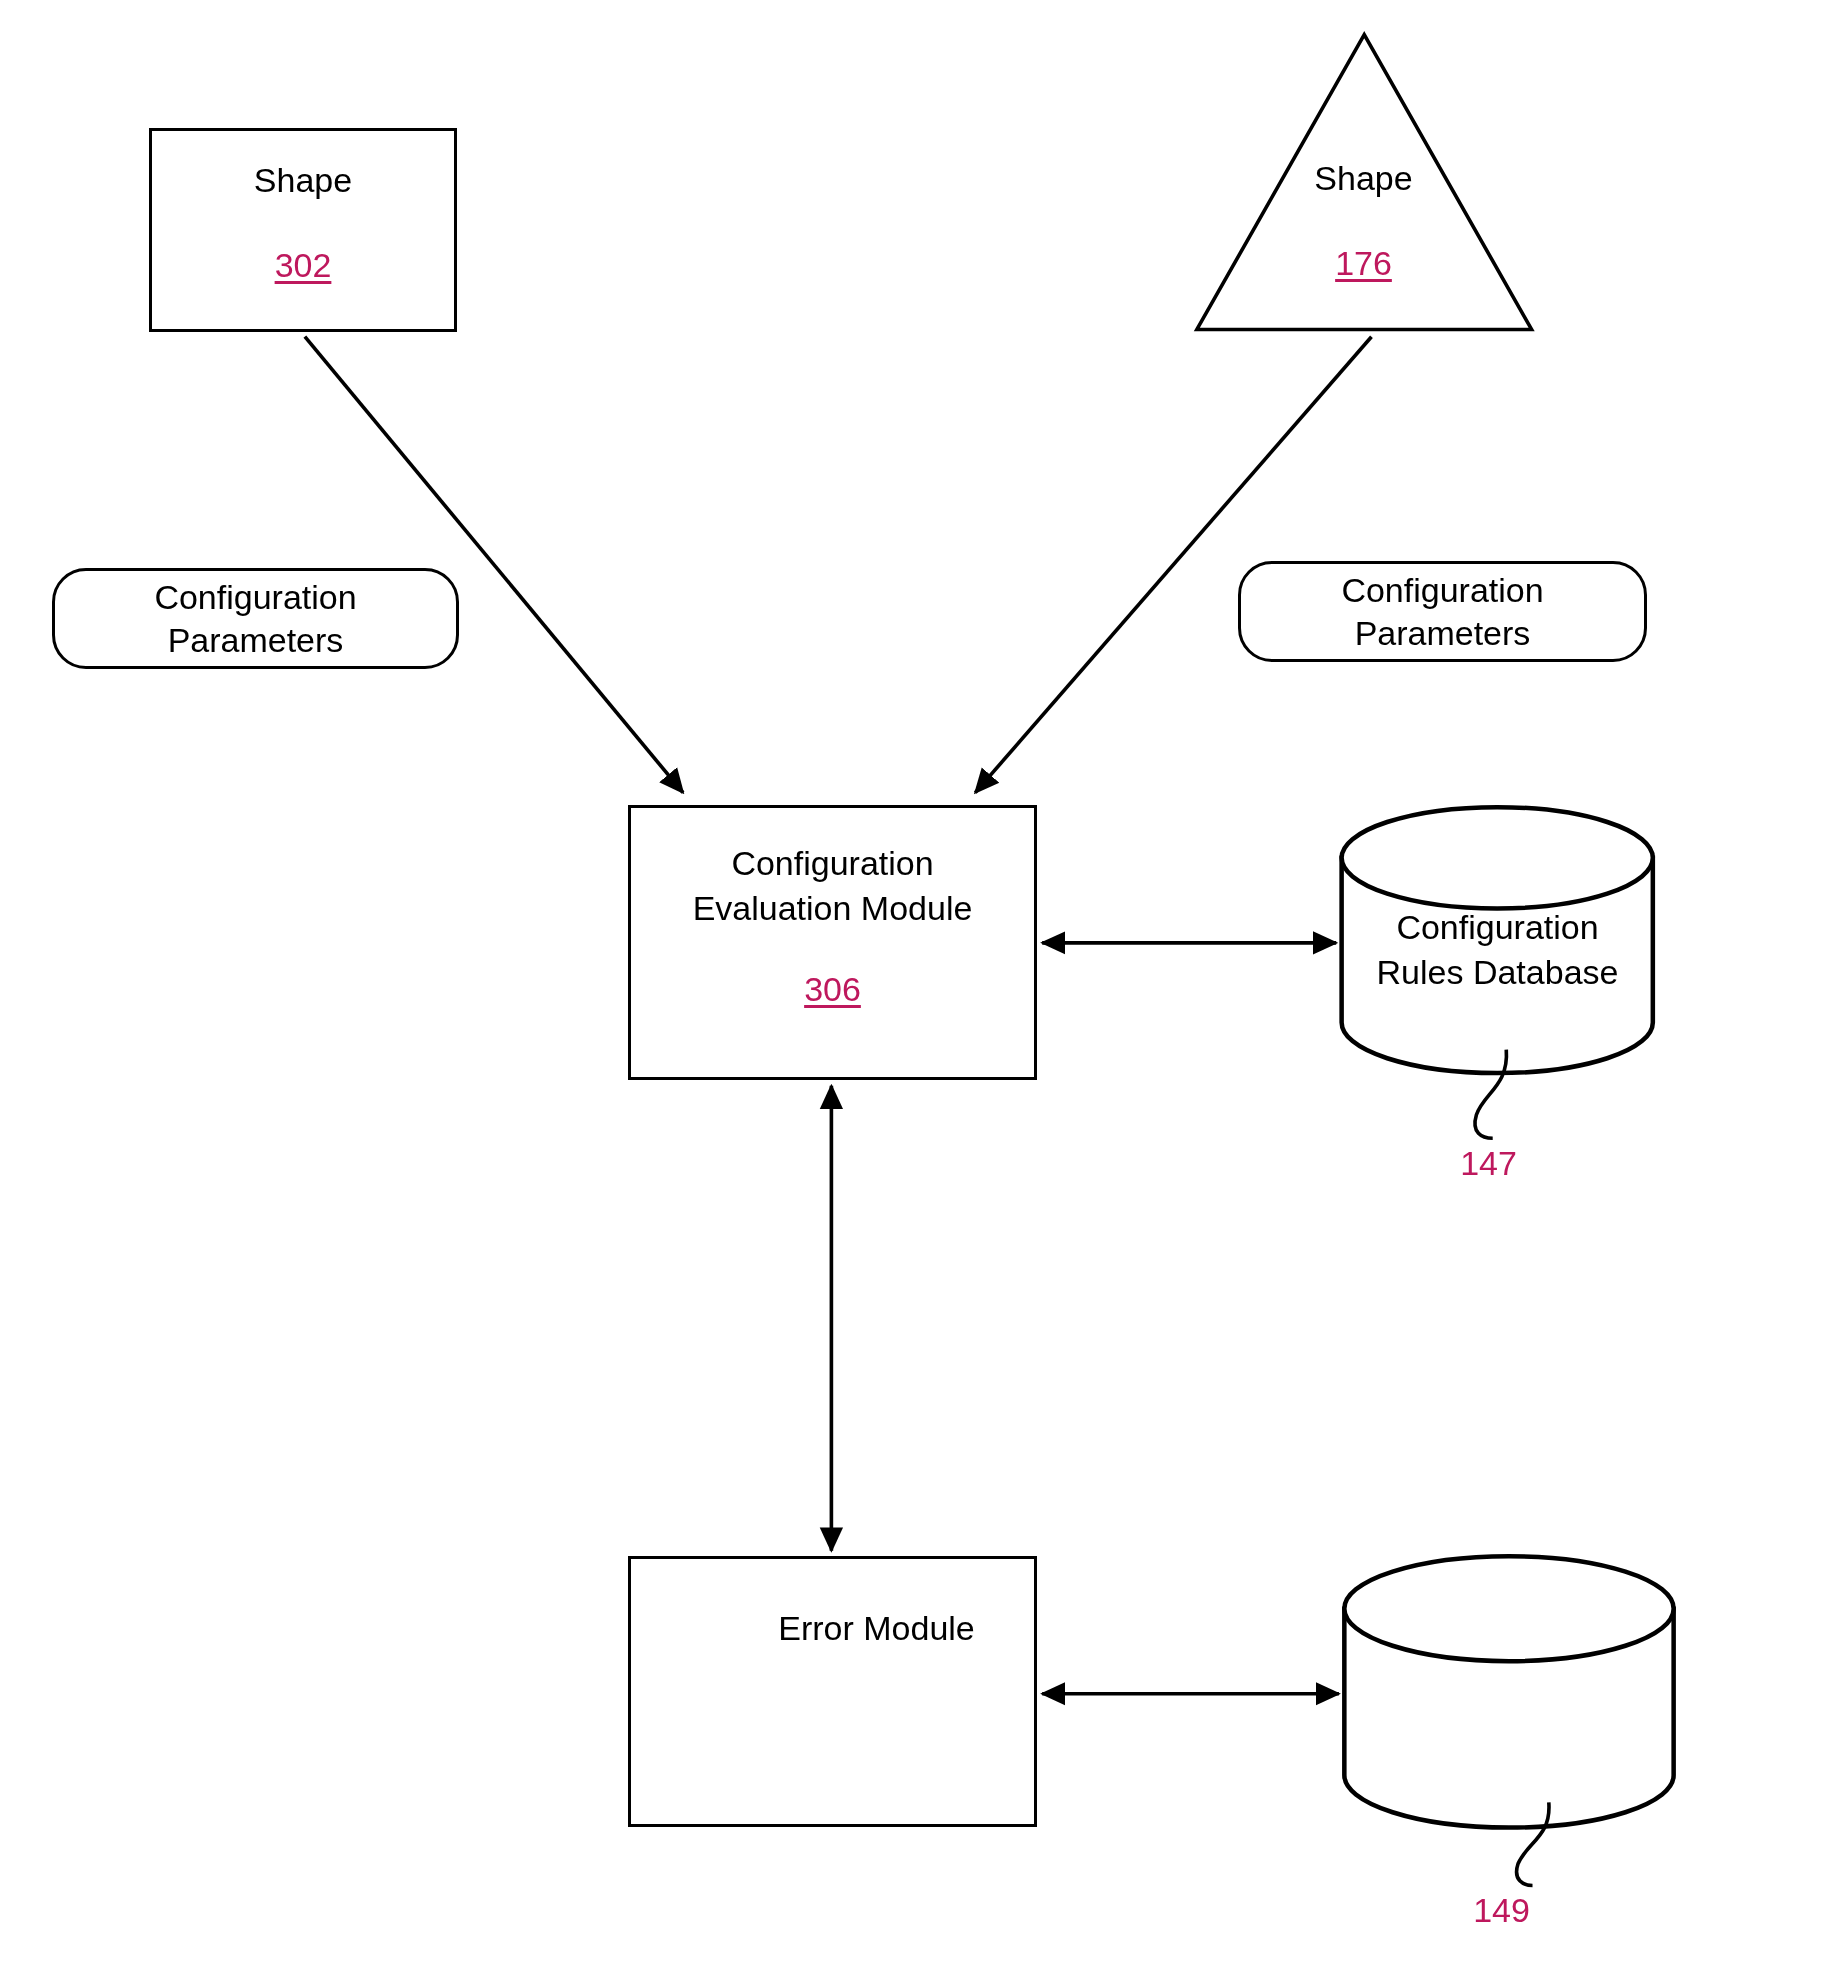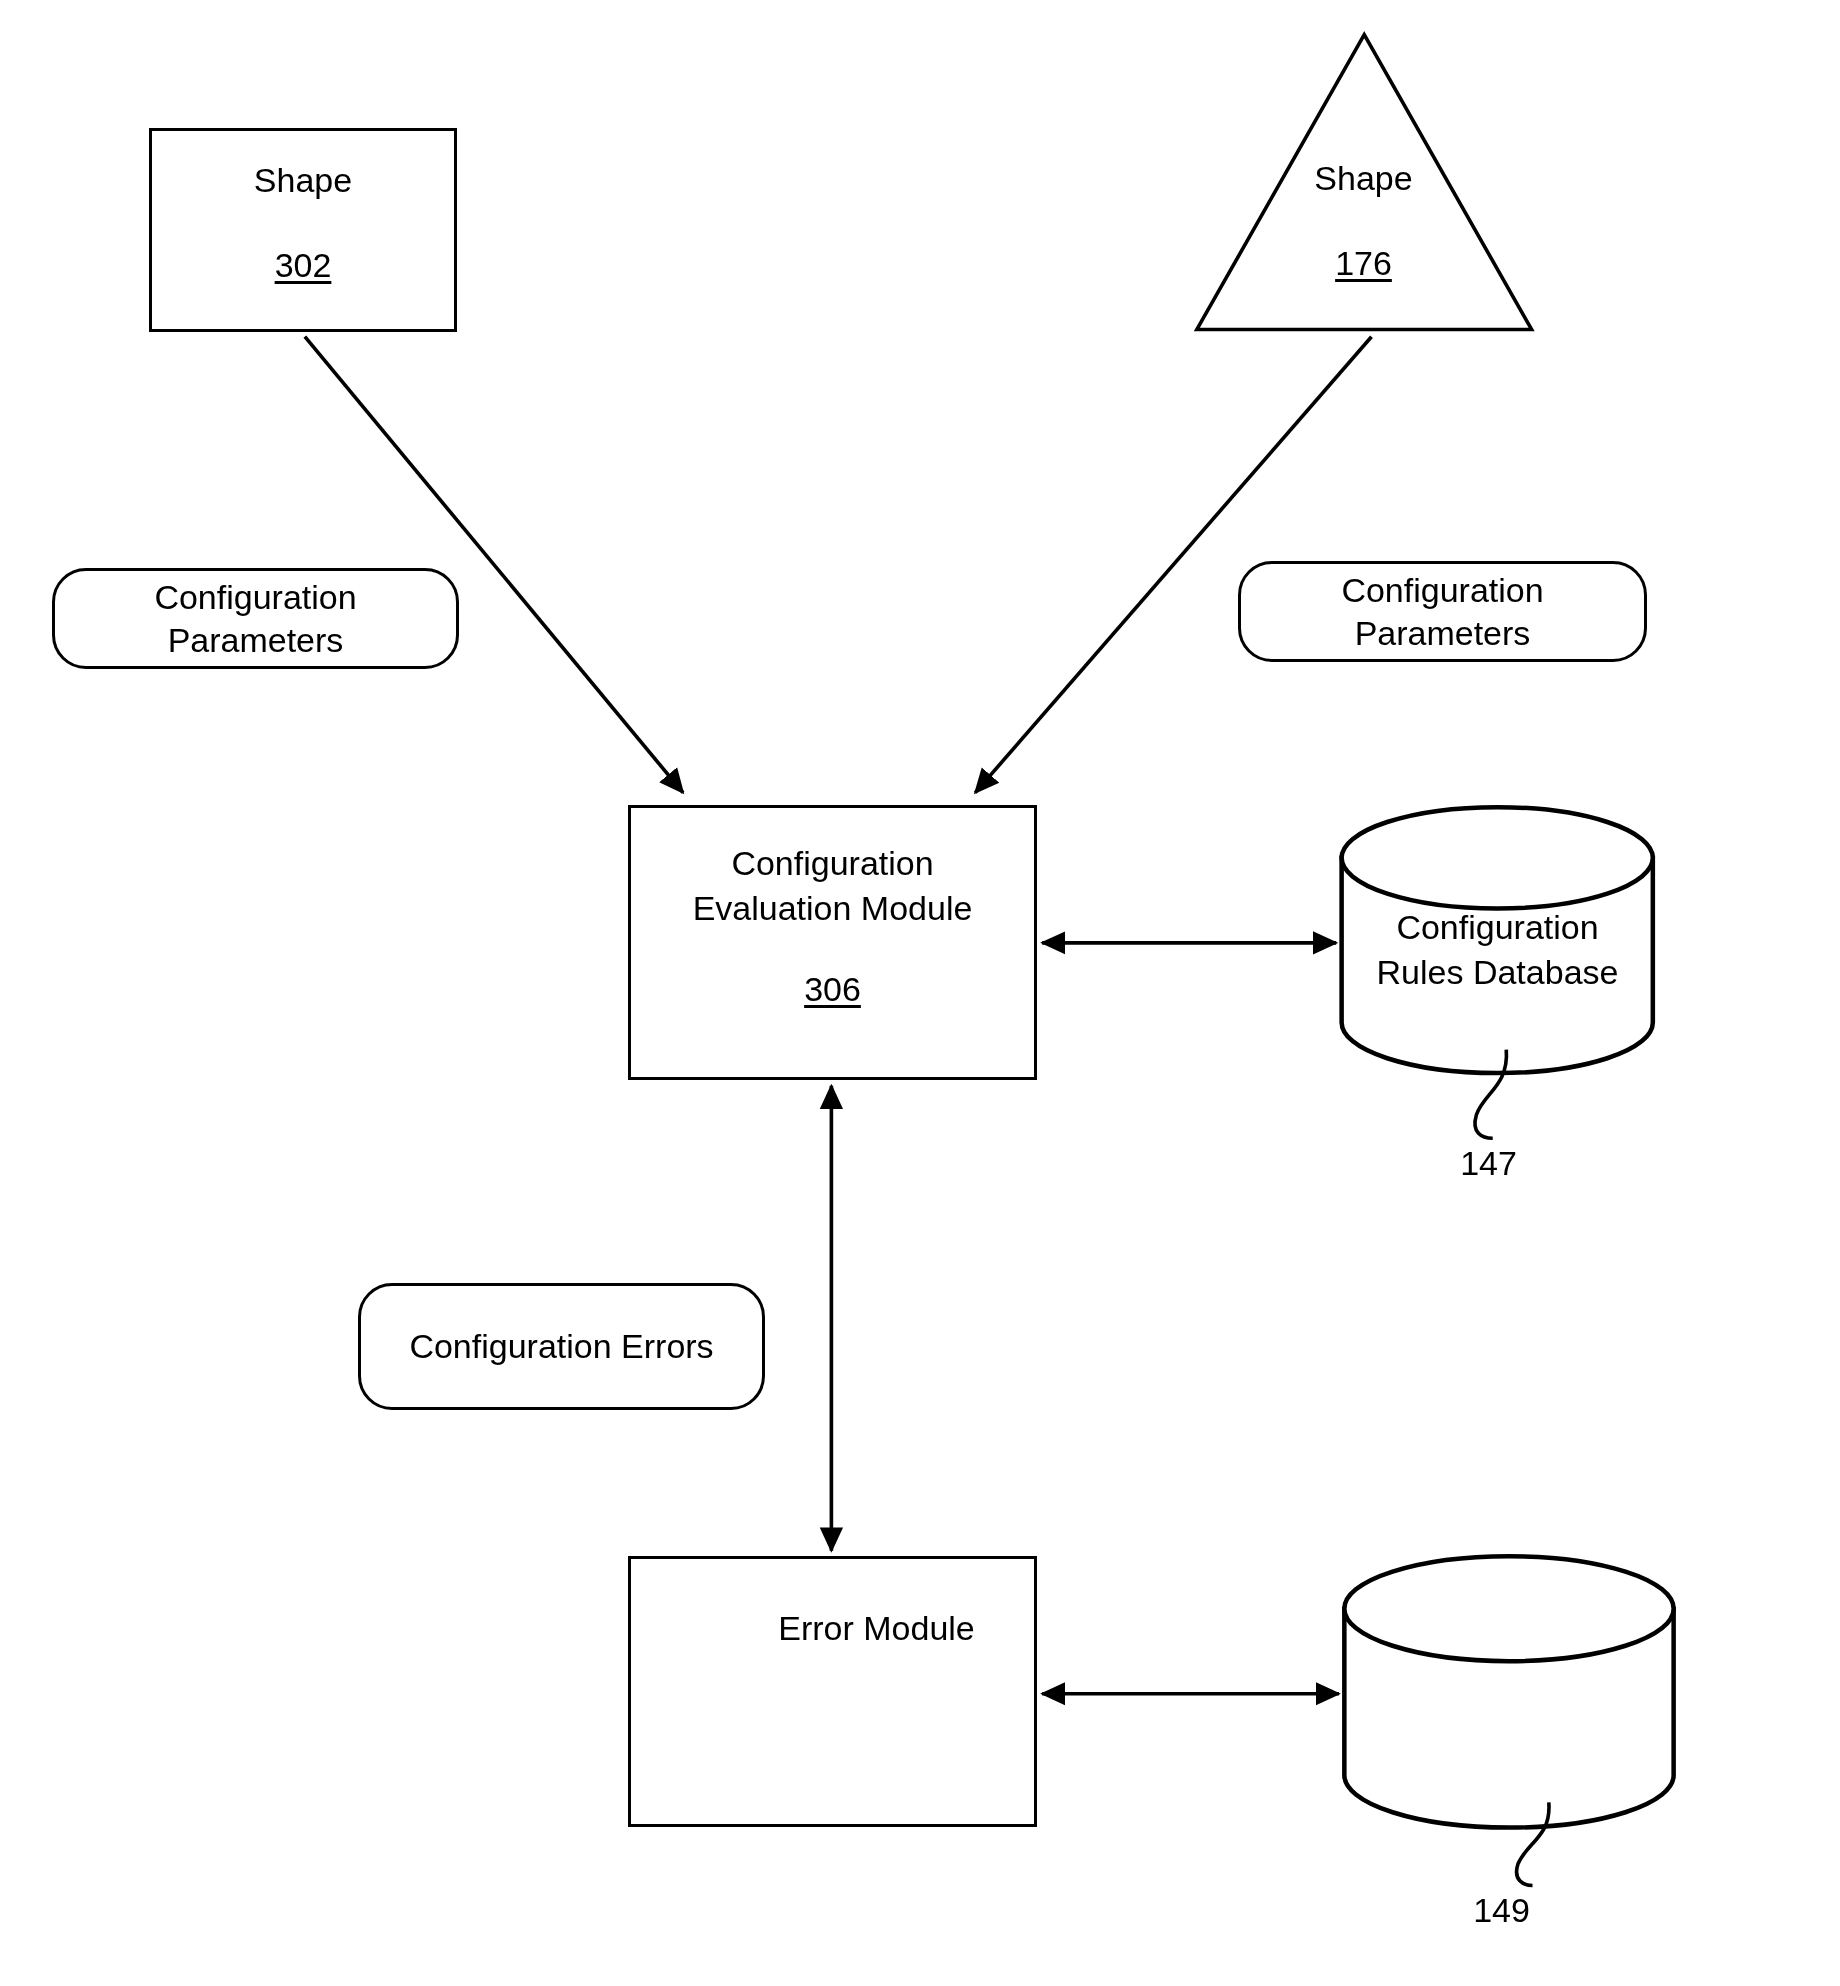--- a/index.html
+++ b/index.html
@@ -31,21 +31,21 @@
     font-family: "Liberation Sans", sans-serif;
     font-size: 34px;
     line-height: 45px;
     letter-spacing: 0px;
     white-space: pre-line;
     pointer-events: none;
   }
   .ref-num {
     position: absolute;
     text-align: center;
-    color: #000000;
+    color: #be185d;
     font-family: "Liberation Sans", sans-serif;
     font-size: 34px;
     line-height: 42px;
   }
   .ref-num.underlined {
     text-decoration: underline;
     text-underline-offset: 3.6px;
   }
   
   #shape-302-box {
@@ -230,21 +230,20 @@
 
   <div class="module-box" id="module-306-box"></div>
   <div class="node-label" id="module-306-text">Configuration
 Evaluation Module</div>
   <div class="ref-num underlined" id="module-306-ref">306</div>
 
   <div class="node-label" id="db-308-text">Configuration
 Rules Database</div>
   <div class="ref-num" id="ref-308">147</div>
 
-  <div class="pill" id="pill-config-errors">Configuration Errors</div>
 
   <div class="module-box" id="module-310-box"></div>
   <div class="node-label" id="module-310-text">Error Module</div>
 
   <div class="ref-num" id="ref-312">149</div>
 
 </div>
 
 
 </body></html>

